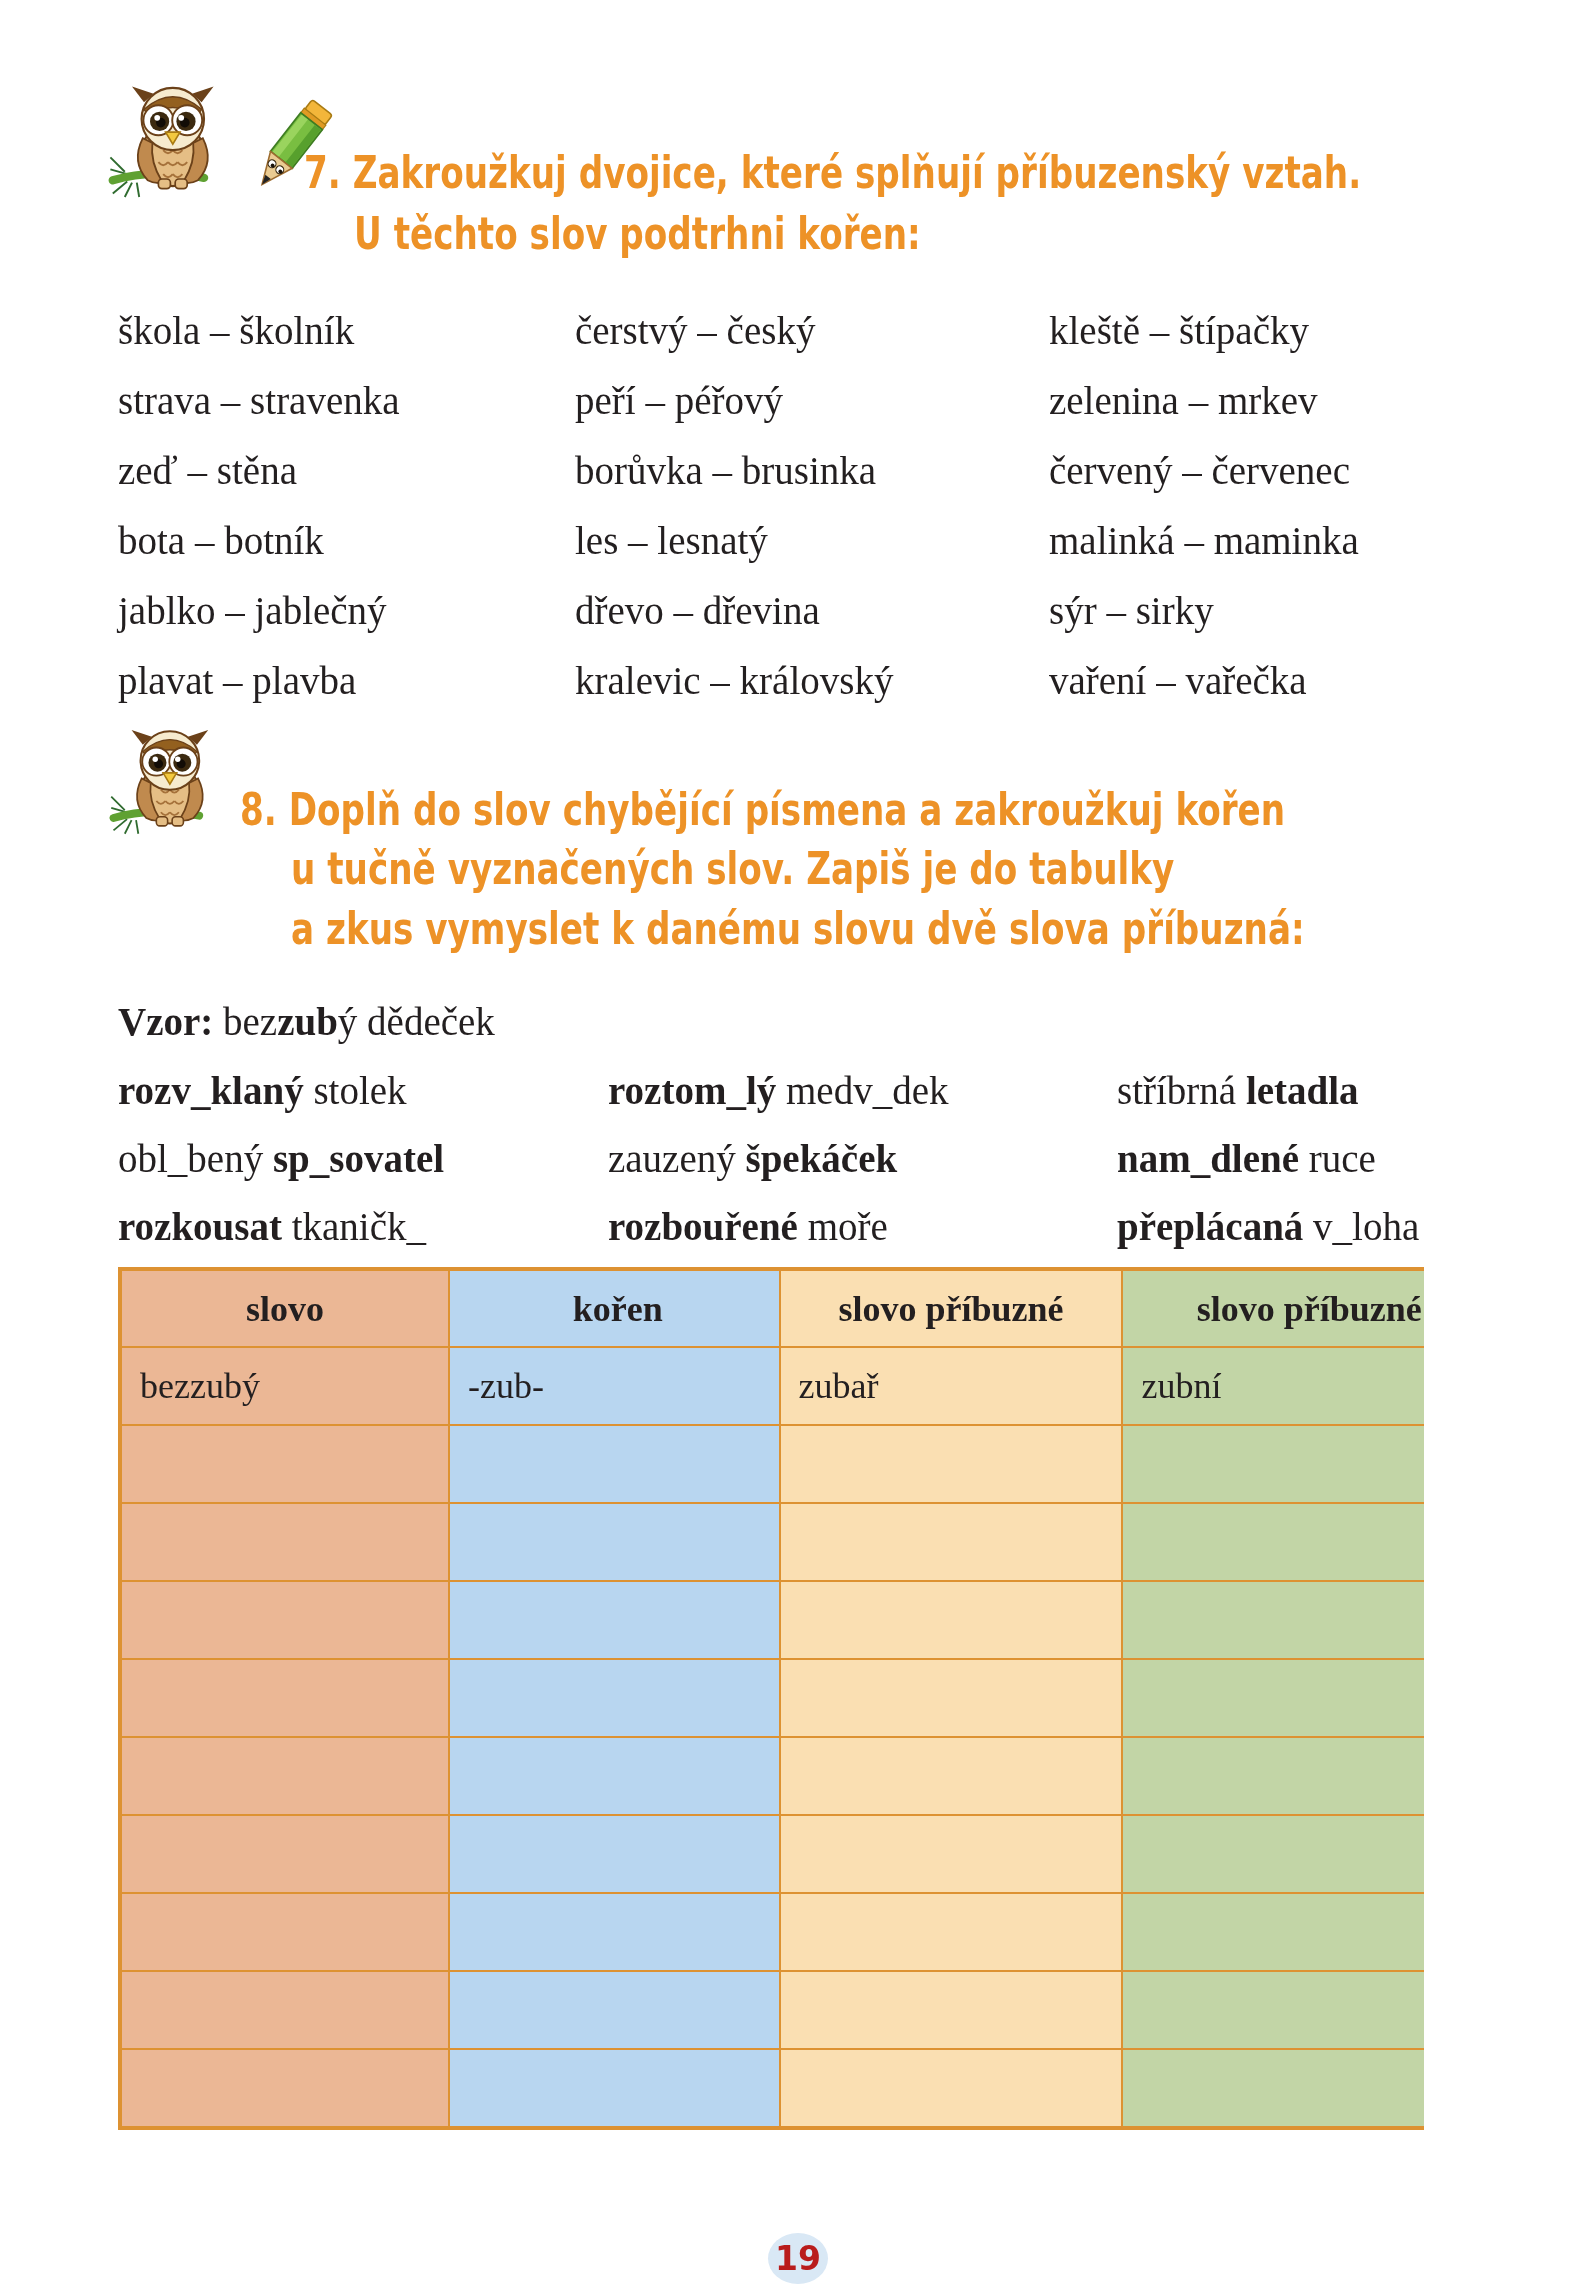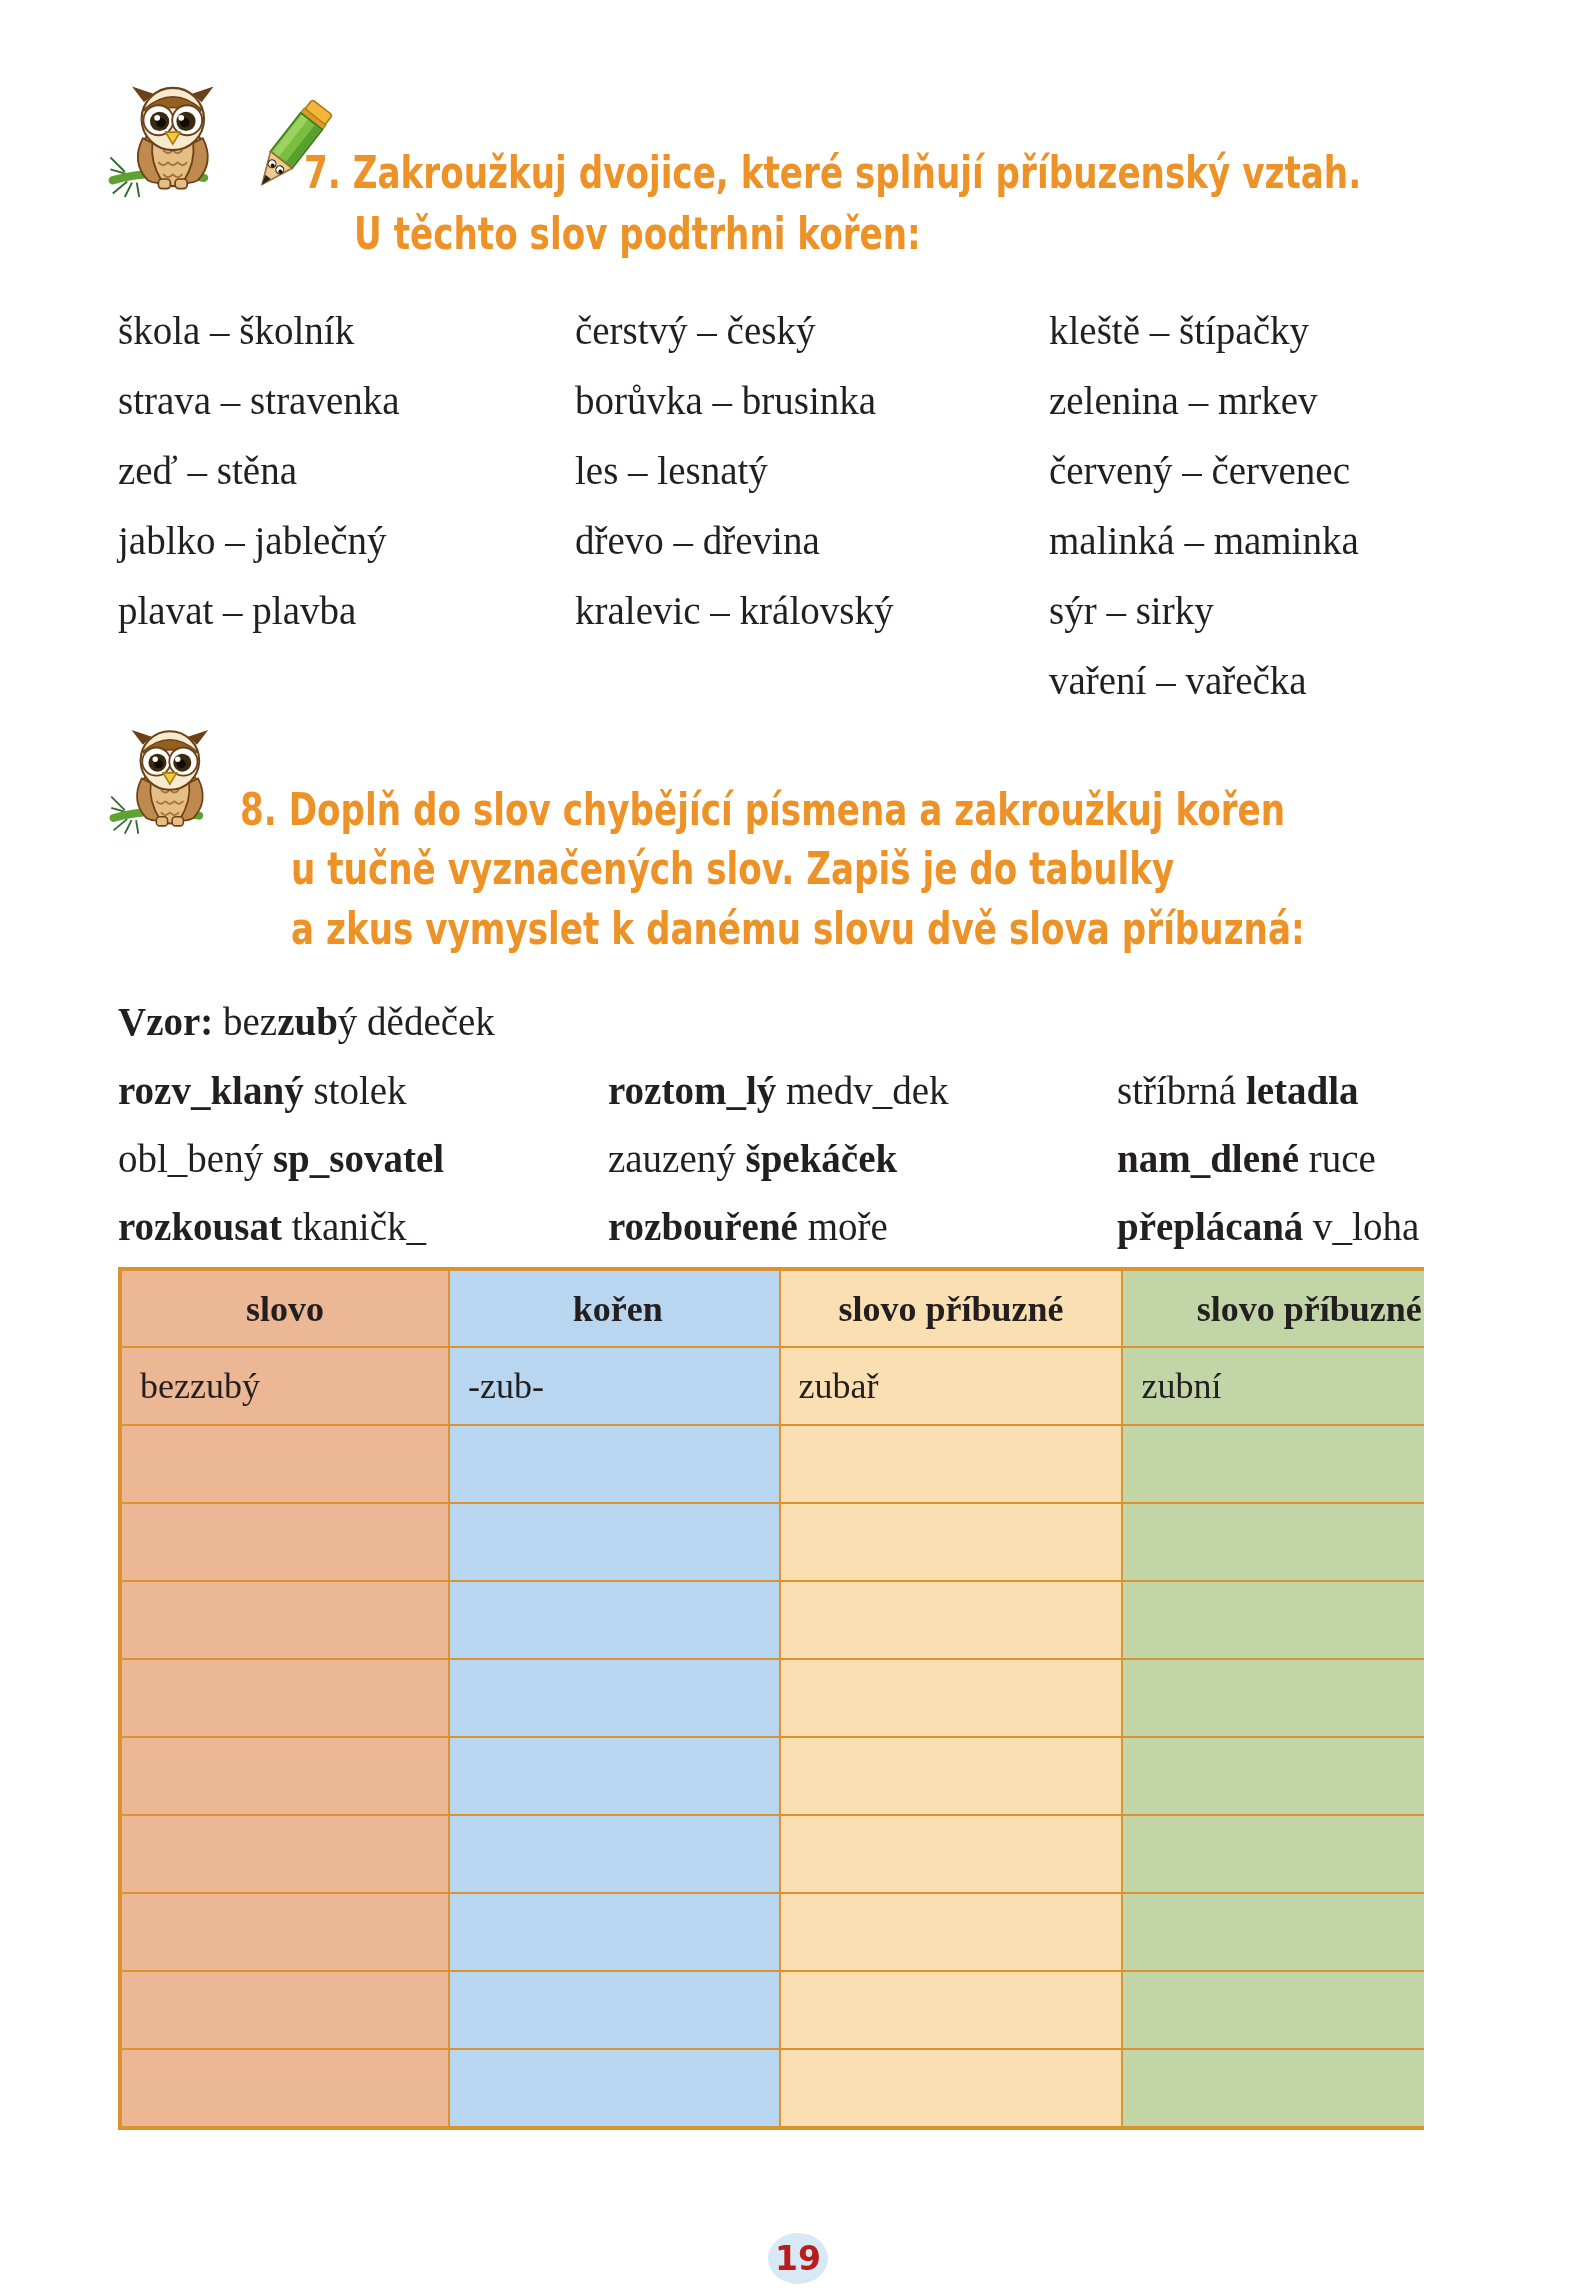--- a/index.html
+++ b/index.html
@@ -137,25 +137,27 @@
     </g>
   </svg>
 
   <div class="headline ex7-line1">7. Zakroužkuj dvojice, které splňují příbuzenský vztah.</div>
   <div class="headline ex7-line2">U těchto slov podtrhni kořen:</div>
   <div id="ex7-pairs">
       <div class="pairs-col" style="left: 118px;">
         <div class="pair-item">škola – školník</div>
         <div class="pair-item">strava – stravenka</div>
         <div class="pair-item">zeď – stěna</div>
+        <div class="pair-item">bota – botník</div>
         <div class="pair-item">jablko – jablečný</div>
         <div class="pair-item">plavat – plavba</div>
       </div>
       <div class="pairs-col" style="left: 563px; margin-left: 12px;">
         <div class="pair-item">čerstvý – český</div>
+        <div class="pair-item">peří – péřový</div>
         <div class="pair-item">borůvka – brusinka</div>
         <div class="pair-item">les – lesnatý</div>
         <div class="pair-item">dřevo – dřevina</div>
         <div class="pair-item">kralevic – královský</div>
       </div>
       <div class="pairs-col" style="left: 1049px;">
         <div class="pair-item">kleště – štípačky</div>
         <div class="pair-item">zelenina – mrkev</div>
         <div class="pair-item">červený – červenec</div>
         <div class="pair-item">malinká – maminka</div>

